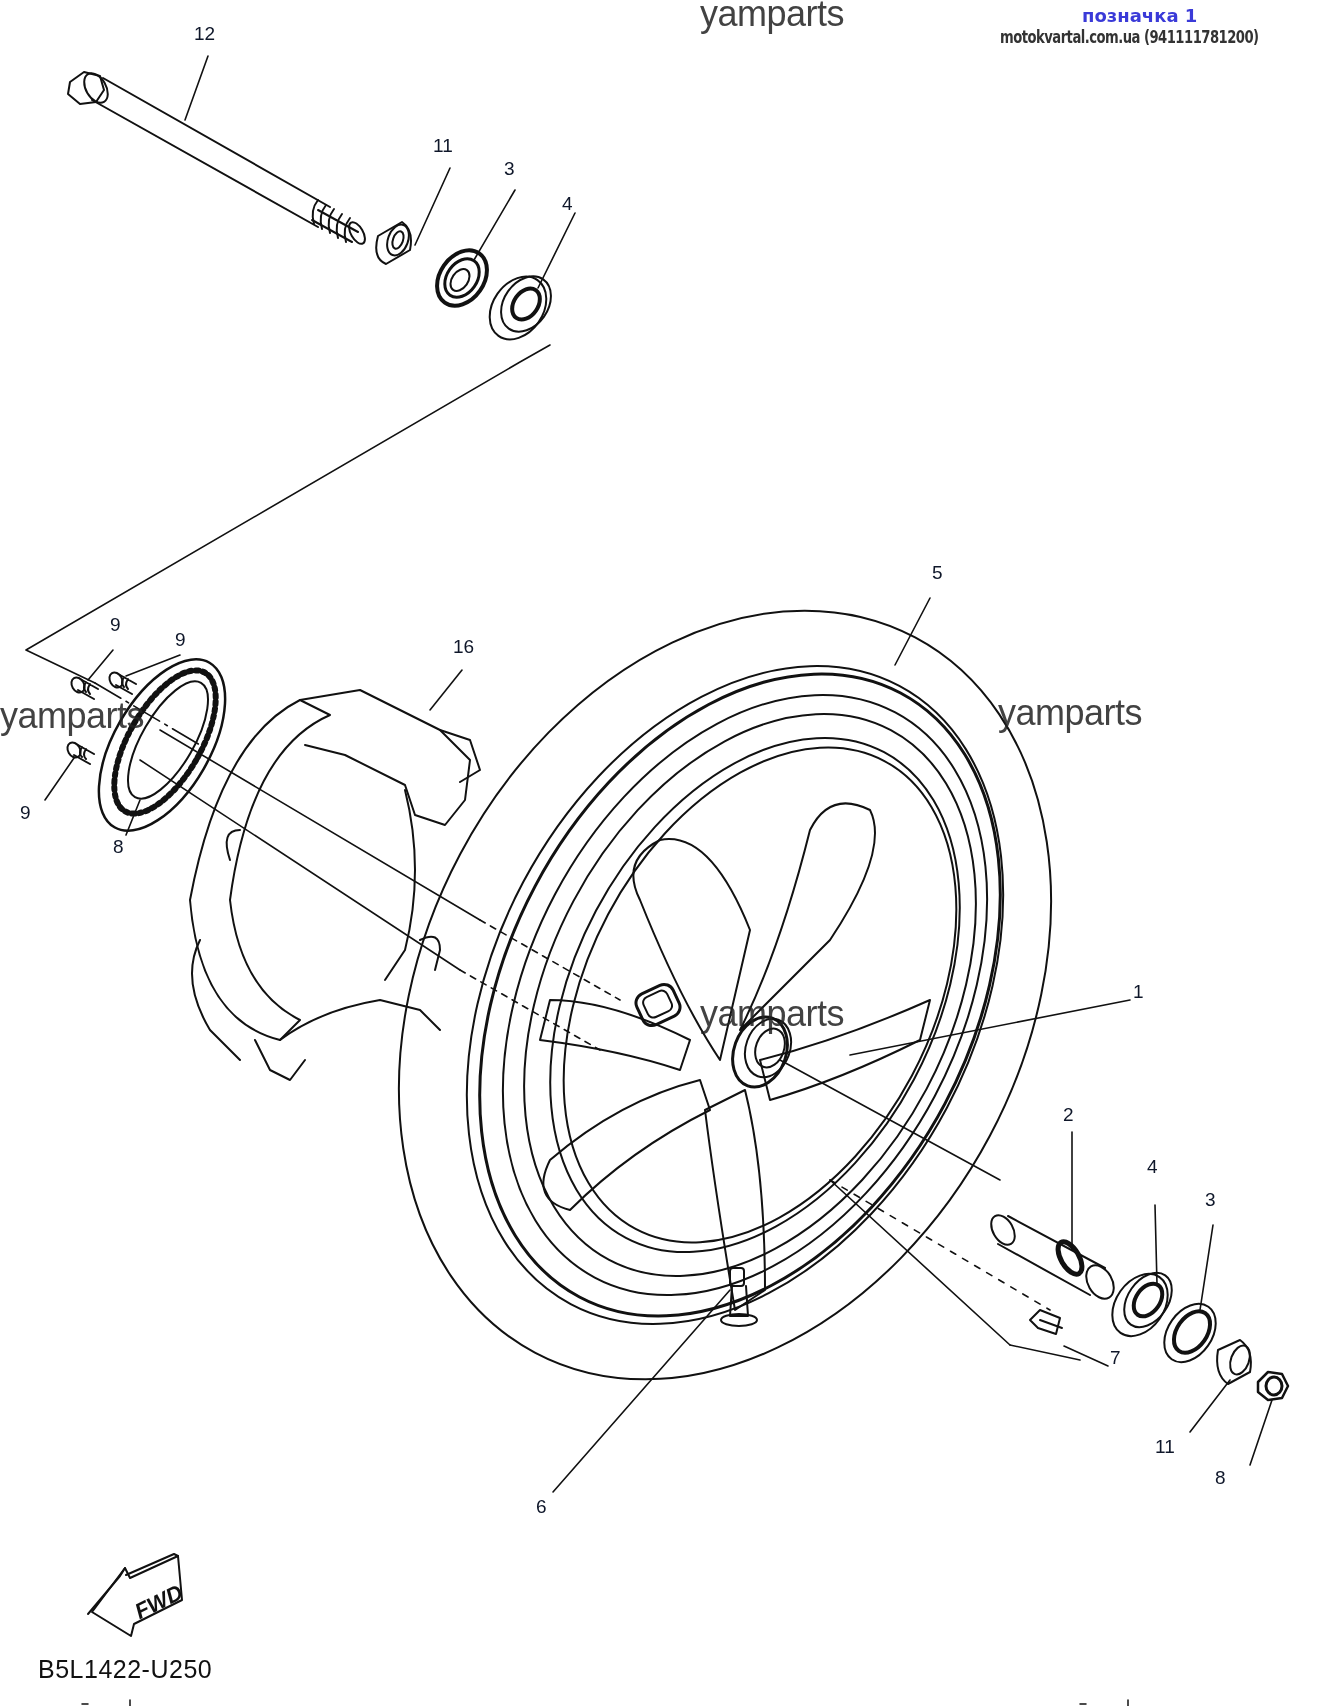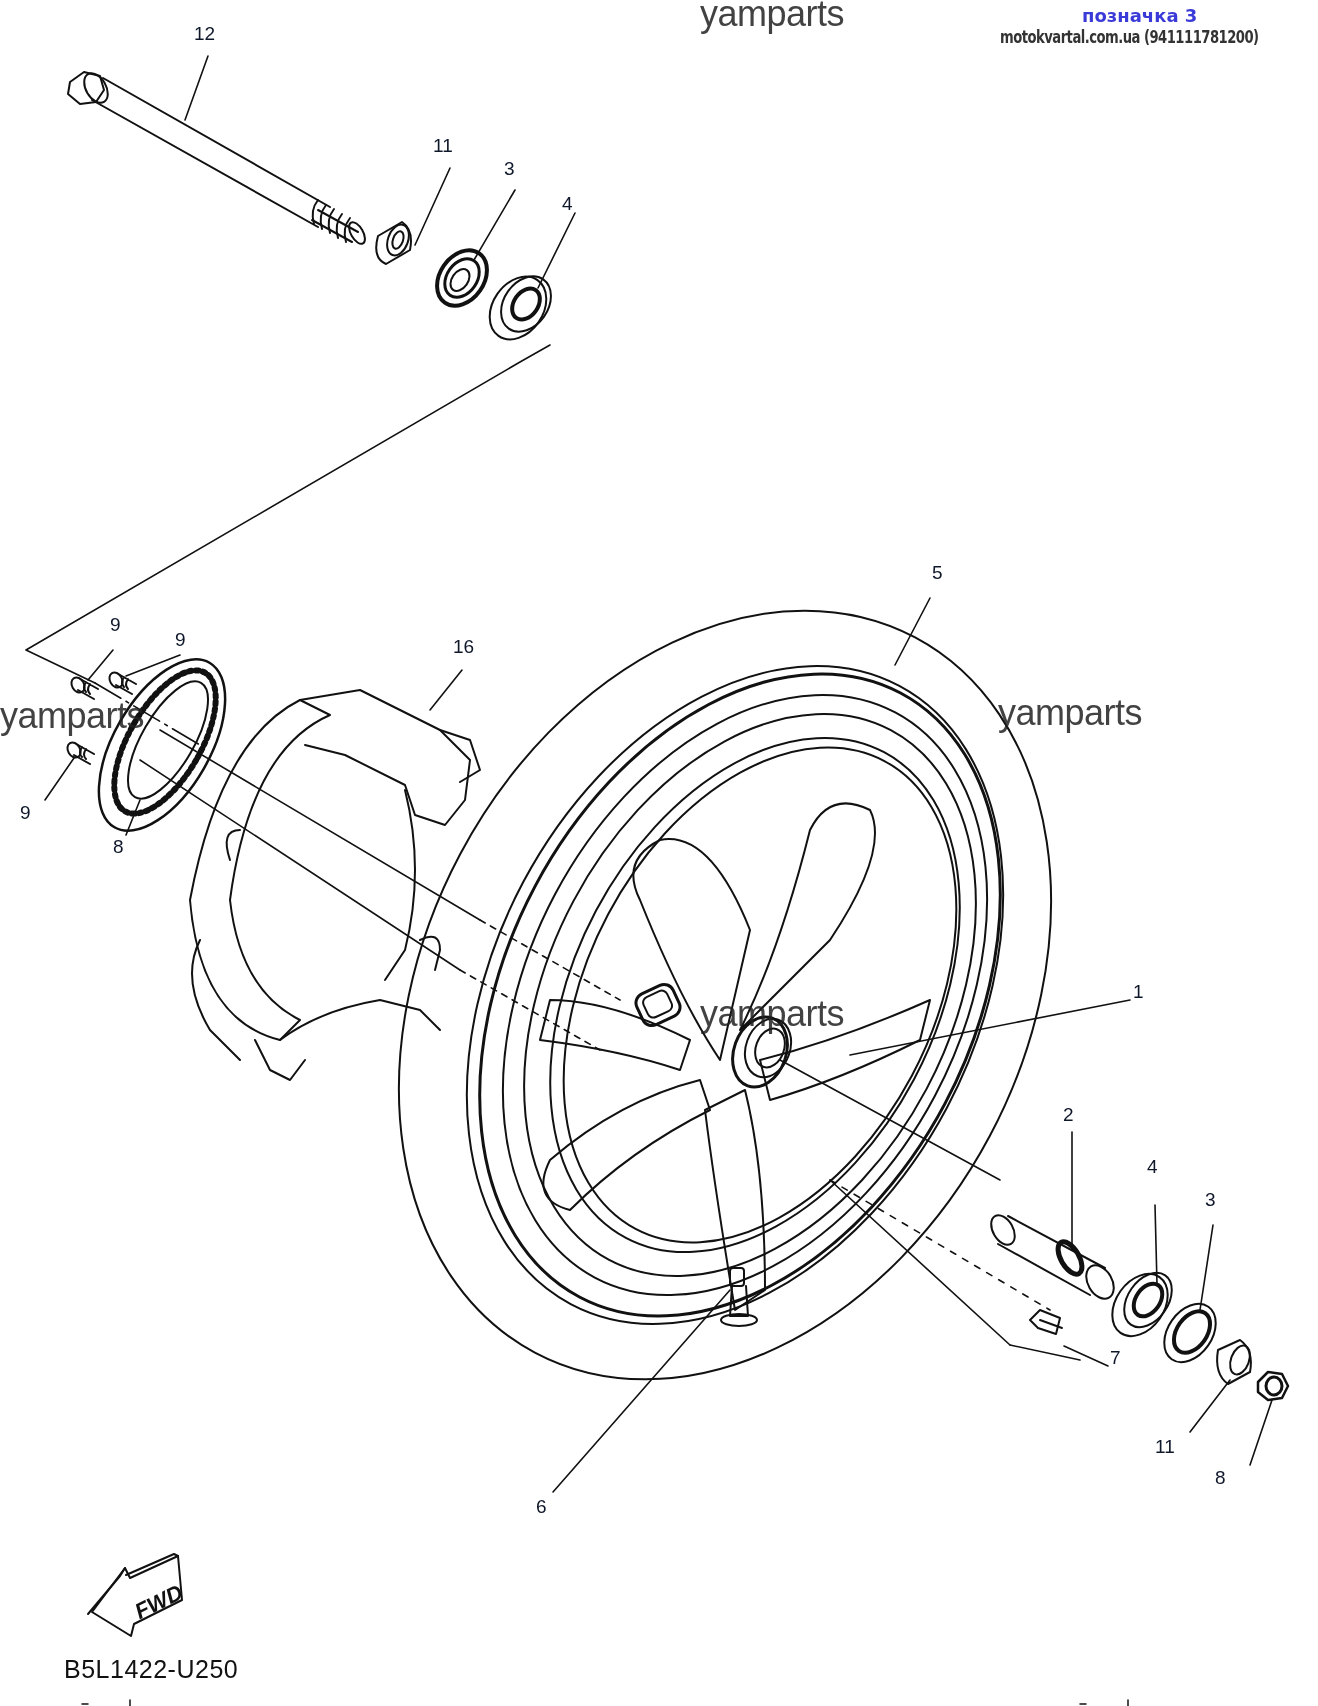--- a/index.html
+++ b/index.html
@@ -2,21 +2,21 @@
 <html><head>
 <meta charset="utf-8">
 <style>
   html, body { margin:0; padding:0; background:#ffffff; }
   body { width:1318px; height:1706px; position:relative; overflow:hidden; font-family:"Liberation Sans", sans-serif; }
   #stage { position:absolute; left:0; top:0; width:1318px; height:1706px; }
   .callout { position:absolute; font-family:"Liberation Sans", sans-serif; font-size:19px; color:#0f172a; line-height:1; }
   .wm { position:absolute; font-family:"Liberation Sans", sans-serif; font-size:36px; color:#222; line-height:1; letter-spacing:-0.5px; opacity:0.85; }
   #badge-title { position:absolute; left:1082px; top:5px; font-family:"DejaVu Sans", sans-serif; font-size:18px; font-weight:bold; color:#3a3ad8; }
   #badge-site { position:absolute; left:1000px; top:27px; font-family:"DejaVu Sans Condensed","DejaVu Sans", sans-serif; font-size:17px; font-weight:bold; color:#333; letter-spacing:-0.6px; transform:scaleX(0.86); transform-origin:left top; }
-  #diagram-code { position:absolute; left:38px; top:1655px; font-family:"Liberation Sans", sans-serif; font-size:25px; color:#111; letter-spacing:0.5px;margin-left:26px; }
+  #diagram-code { position:absolute; left:38px; top:1655px; font-family:"Liberation Sans", sans-serif; font-size:25px; color:#111; letter-spacing:0.5px; }
   #fwd-text { font-family:"Liberation Sans", sans-serif; font-weight:bold; font-style:italic; }
   svg line, svg path, svg ellipse, svg circle, svg polyline, svg polygon, svg rect { vector-effect:non-scaling-stroke; }
 </style>
 </head>
 <body>
 
 <div id="stage">
 
   <svg width="1318" height="1706" viewBox="0 0 1318 1706" style="position:absolute;left:0;top:0" fill="none" stroke="#111" stroke-width="2" stroke-linecap="round" stroke-linejoin="round">
 
@@ -195,21 +195,21 @@
     </g>
 
     <g stroke-width="1.5">
       <line x1="130" y1="1700" x2="130" y2="1706"></line>
       <line x1="82" y1="1704" x2="88" y2="1704"></line>
       <line x1="1128" y1="1700" x2="1128" y2="1706"></line>
       <line x1="1080" y1="1704" x2="1086" y2="1704"></line>
     </g>
   </svg>
 
-  <div id="badge-title">позначка 3</div>
+  <div id="badge-title">позначка 1</div>
   <div id="badge-site">motokvartal.com.ua (941111781200)</div>
 
   <div class="wm" style="left:700px;top:-4px">yamparts</div>
   <div class="wm" style="left:0px;top:698px">yamparts</div>
   <div class="wm" style="left:998px;top:695px">yamparts</div>
   <div class="wm" style="left:700px;top:996px">yamparts</div>
 
   <div class="callout" style="left:194px;top:24px">12</div>
   <div class="callout" style="left:433px;top:136px">11</div>
   <div class="callout" style="left:504px;top:159px">3</div>

